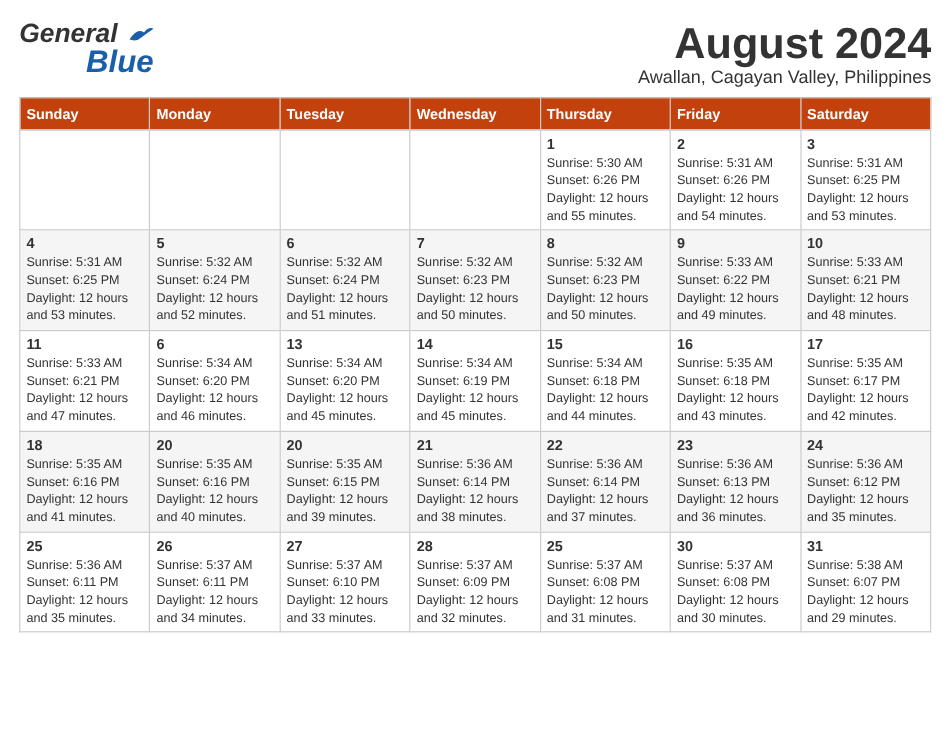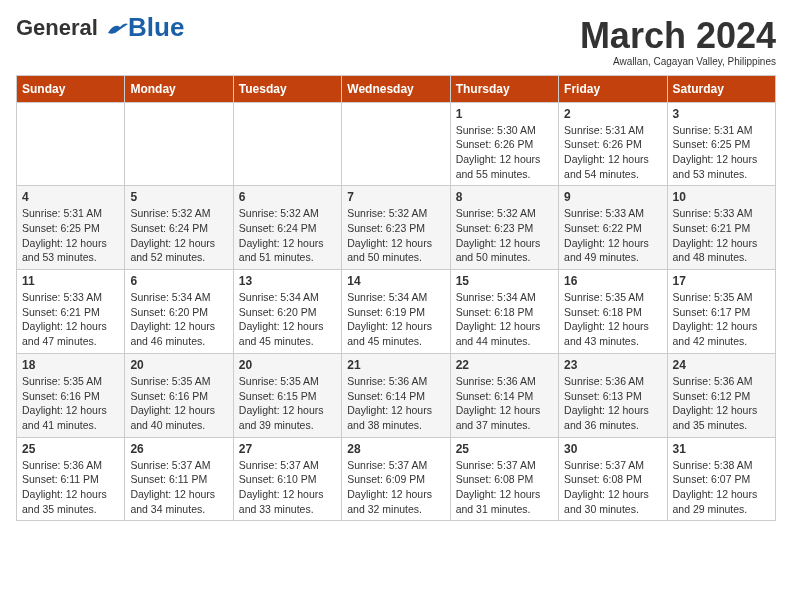--- a/index.html
+++ b/index.html
@@ -11,34 +11,35 @@
       padding: 16px;
     }
     .header {
       display: flex;
       align-items: flex-start;
       justify-content: space-between;
       margin-bottom: 8px;
     }
     .logo {
       display: flex;
-      flex-direction: row;
-      align-items: flex-start;
+      flex-direction: column;
+      align-items: flex-end;
+      font-style: italic;
     }
     .title-block {
       text-align: right;
     }
     .month-title {
       font-size: 36px;
       font-weight: bold;
       color: #333;
       line-height: 1.1;
     }
     .location {
-      font-size: 10px;
+      font-size: 15px;
       color: #333;
     }
     .calendar {
       width: 100%;
       border-collapse: collapse;
       font-size: 11px;
     }
     .calendar th {
       background: #c2410c;
       color: #fff;
@@ -84,21 +85,21 @@
       <div style="font-size:22px; font-weight:bold; line-height:1.1;">
         <span style="color:#333;">General</span>
         <svg style="display:inline-block; vertical-align:middle; margin-left:2px;" width="22" height="16" viewBox="0 0 22 16">
           <path d="M2 12 Q8 2 14 6 Q18 1 22 3 Q16 7 12 10 Q8 14 2 12Z" fill="#1a5fa8"></path>
         </svg>
       </div>
     </div>
     <div style="font-size:26px; font-weight:bold; color:#1a5fa8; margin-top:-4px;">Blue</div>
   </div>
   <div class="title-block">
-    <div class="month-title">March 2024</div>
+    <div class="month-title">August 2024</div>
     <div class="location">Awallan, Cagayan Valley, Philippines</div>
   </div>
 </div>
 
 <table class="calendar">
   <thead>
     <tr>
     <th>Sunday</th>
         <th>Monday</th>
         <th>Tuesday</th>

